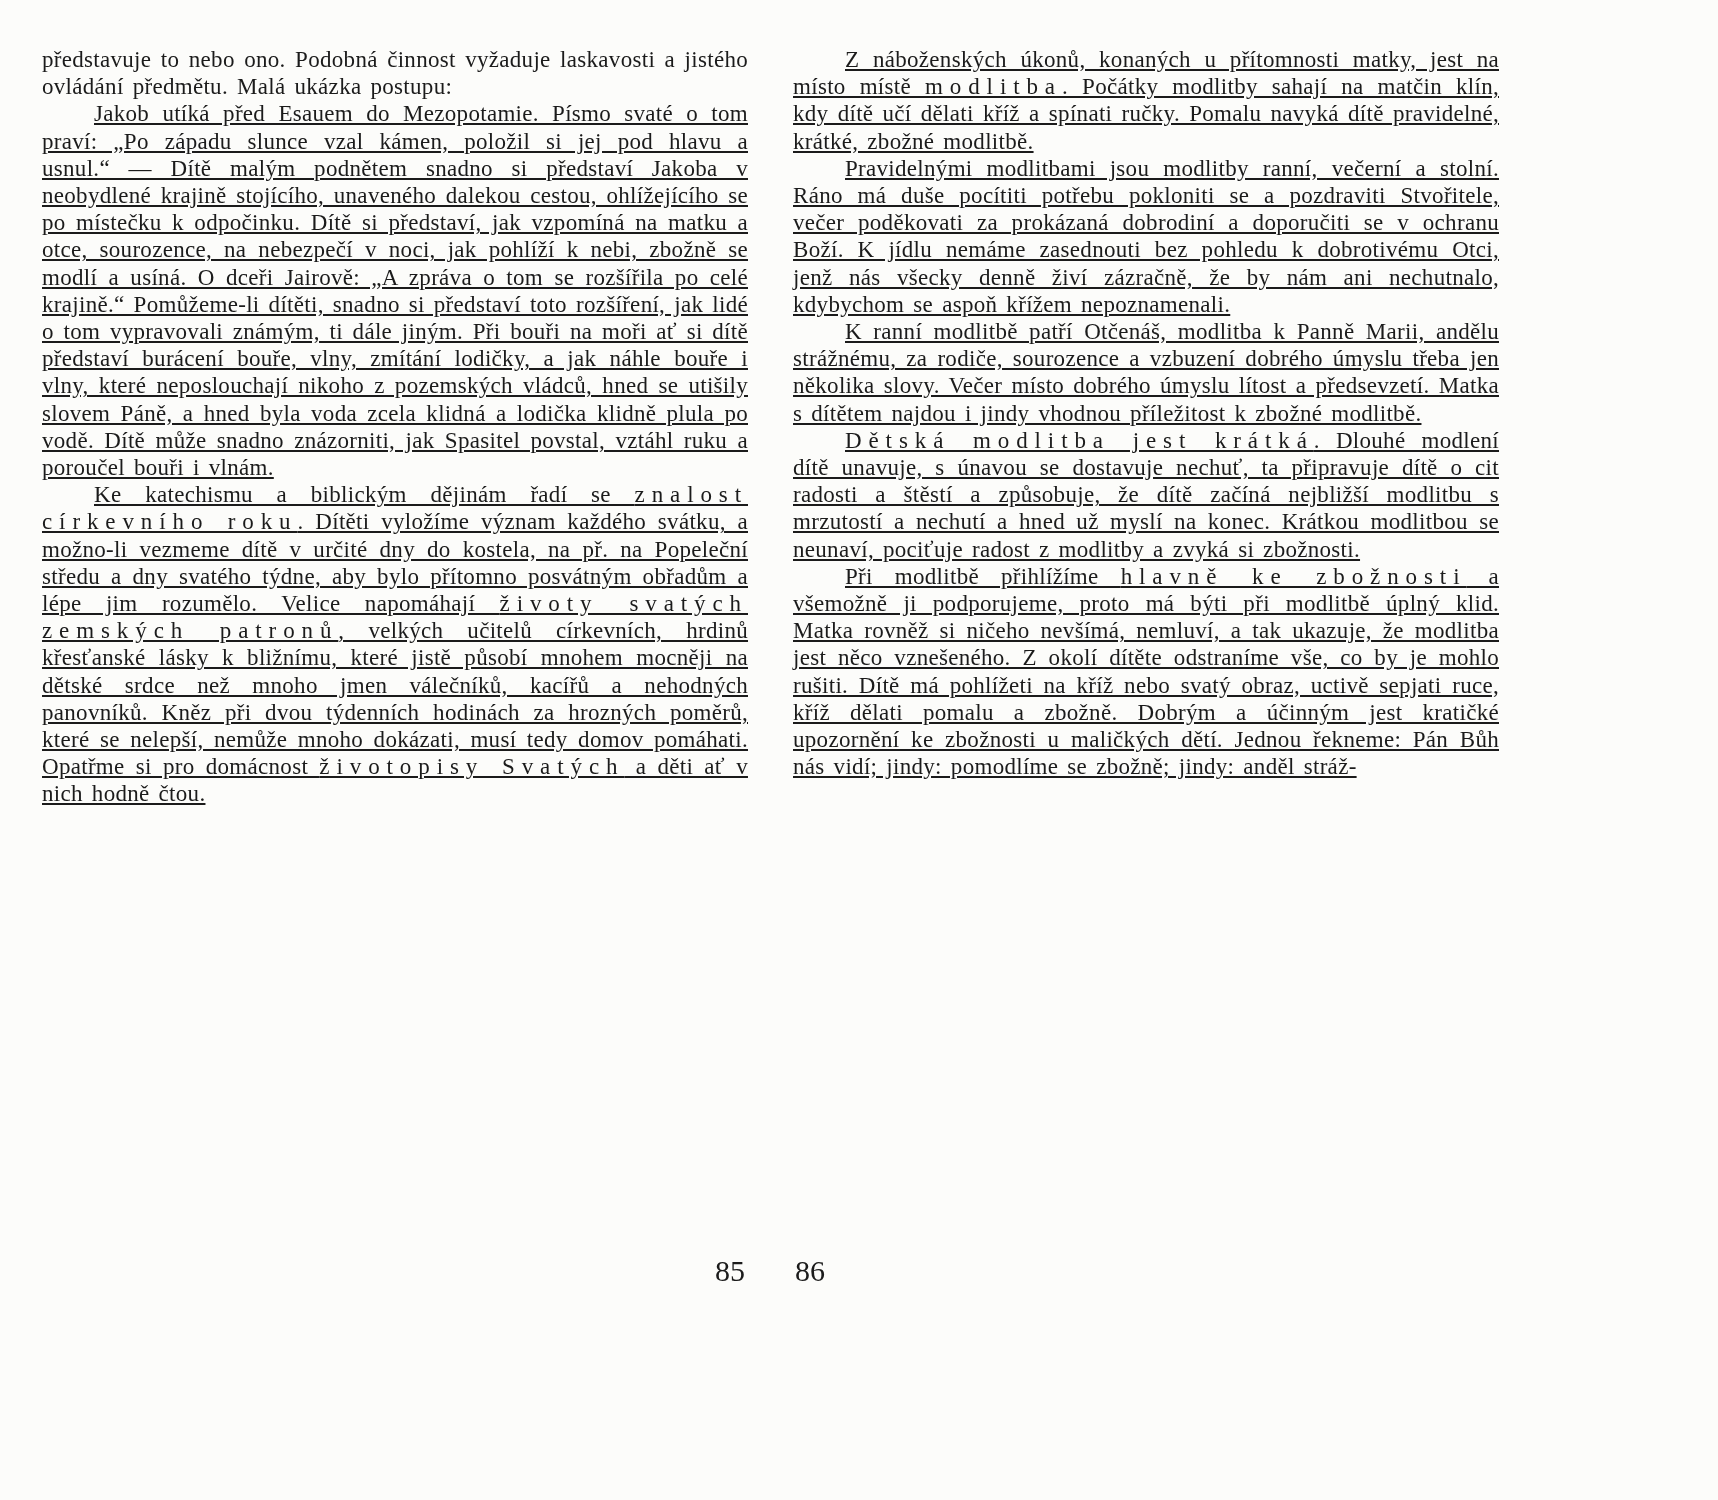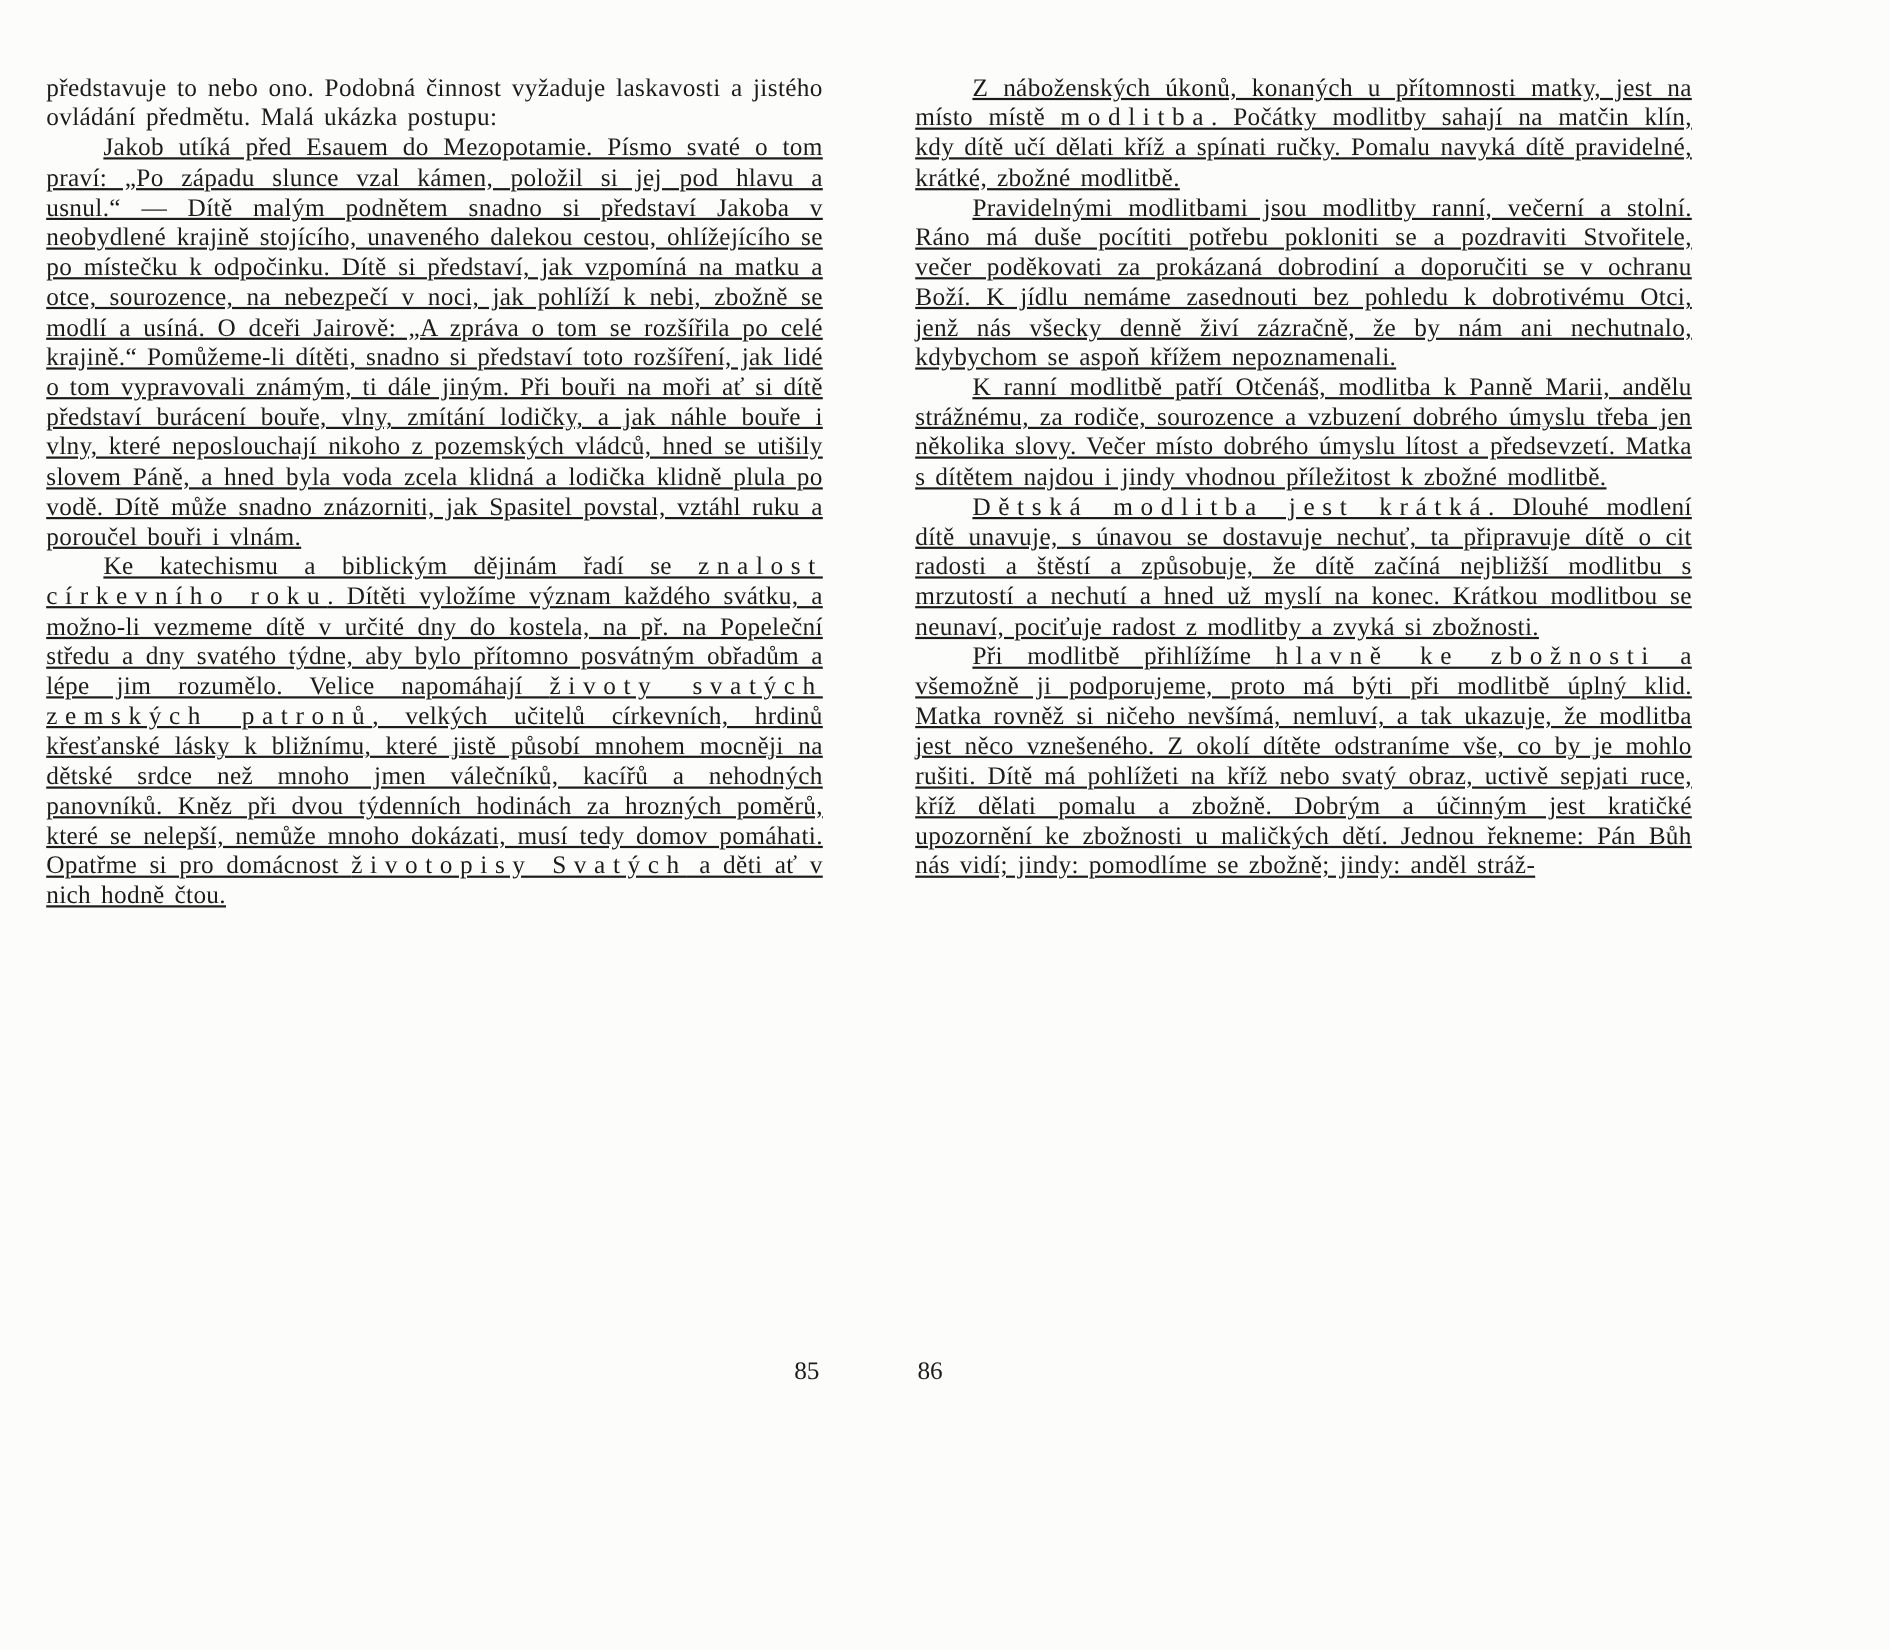--- a/index.html
+++ b/index.html
@@ -7,22 +7,22 @@
     padding: 0;
   }
   body {
     width: 1718px;
     height: 1500px;
     background: #fcfcfa;
     overflow: hidden;
   }
   .spread {
     display: flex;
-    gap: 84px;
-    padding: 66px 0 0 42px;
+    gap: 45px;
+    padding: 46px 0 0 42px;
     box-sizing: border-box;
   }
   .page {
     width: 706px;
     height: 1400px;
     position: relative;
     flex: 0 0 auto;
   }
   .page-text {
     font-family: "Liberation Serif", "DejaVu Serif", serif;
@@ -39,23 +39,23 @@
   }
   .para.indent {
     text-indent: 52px;
     text-decoration: underline;
   }
   .seg.spaced {
     letter-spacing: 0.3em;
   }
   .page-number {
     position: absolute;
-    top: 1168px;
+    top: 1208px;
     font-family: "Liberation Serif", "DejaVu Serif", serif;
-    font-size: 23px;
+    font-size: 30px;
     color: #1b1b1b;
   }
   .page-number.align-right { right: 3px; }
   .page-number.align-left  { left: 2px; }
 </style>
 </head>
 <body>
 
 <div class="spread">
 

